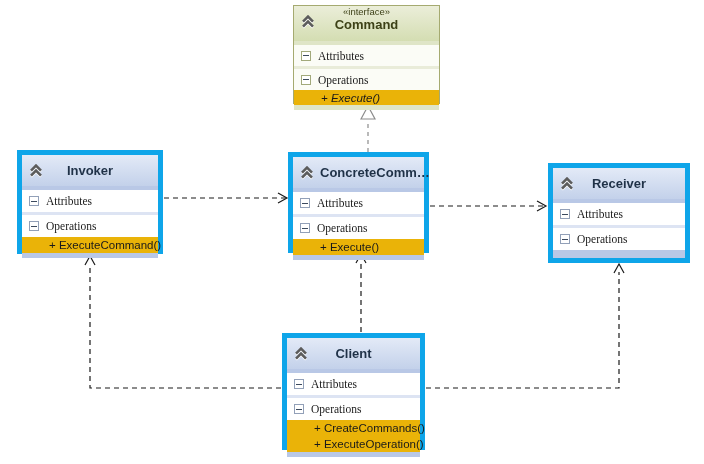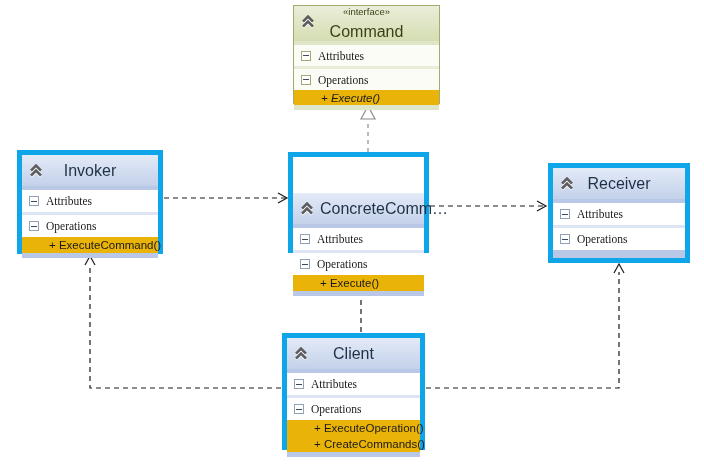--- a/index.html
+++ b/index.html
@@ -10,27 +10,27 @@
   #connector-layer{position:absolute;left:0;top:0;width:704px;height:464px;z-index:1;}
 
   .uml-box{position:absolute;z-index:2;display:flex;flex-direction:column;box-sizing:border-box;background:#ffffff;}
   .uml-box.blue{border:5px solid #0ea5e9;}
   .uml-box.green{border:1px solid #a5aa70;}
 
   .box-header{position:relative;flex:0 0 auto;display:flex;align-items:center;justify-content:center;}
   .blue .box-header{background:linear-gradient(#e3eaf7,#c3d1ea);}
   .green .box-header{background:linear-gradient(#ebeed9,#d4ddb2);}
   .box-header.h-single{height:31px;}
-  .box-header.h-double{height:35px;flex-direction:column;justify-content:space-between;}
-  .box-header.h-left{justify-content:flex-start;padding-left:27px;margin-top:36px;}
+  .box-header.h-double{height:35px;flex-direction:column;justify-content:flex-start;}
+  .box-header.h-left{justify-content:flex-start;padding-left:27px;}
 
   .chev{position:absolute;left:6px;top:50%;transform:translateY(-50%);width:16px;height:14px;}
   .h-double .chev{top:9px;transform:none;}
 
-  .box-title{font-size:16px;font-weight:normal;color:#1f3147;white-space:nowrap;}
+  .box-title{font-size:13px;font-weight:bold;color:#1f3147;white-space:nowrap;}
   .green .box-title{color:#3c4016;}
   .stereotype{font-size:9.5px;color:#3c4016;line-height:11px;}
 
   .strip{flex:0 0 auto;}
   .blue .strip{background:#b9c8e6;}
   .green .strip{background:#dfe5c7;}
   .strip.gap{height:4px;}
   .strip.sep{height:3px;}
   .blue .strip.sep{background:#dde4f3;}
   .green .strip.sep{background:#e9ecd9;}
@@ -217,21 +217,21 @@
       <span class="row-label">Attributes</span>
     </div>
     <div class="strip sep"></div>
     <div class="compartment-row">
       <span class="minus">
           <i></i>
         </span>
       <span class="row-label">Operations</span>
     </div>
     <div class="member-row">
+      <span class="member-text">+ CreateCommands()</span>
+    </div>
+    <div class="member-row">
       <span class="member-text">+ ExecuteOperation()</span>
     </div>
-    <div class="member-row">
-      <span class="member-text">+ CreateCommands()</span>
-    </div>
     <div class="strip footer"></div>
   </div>
 
 </div>
 
 </body></html>

